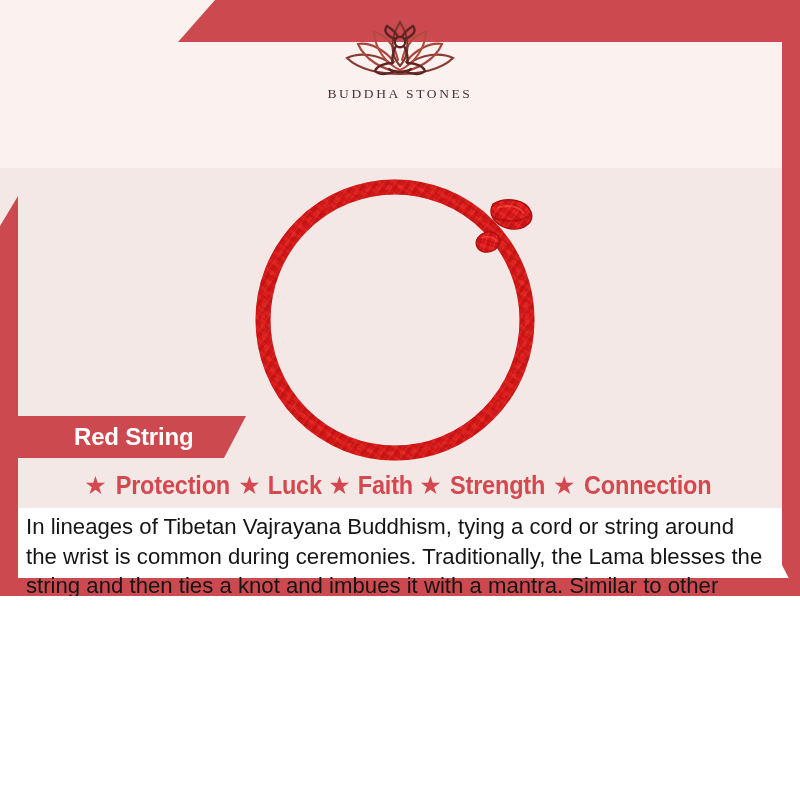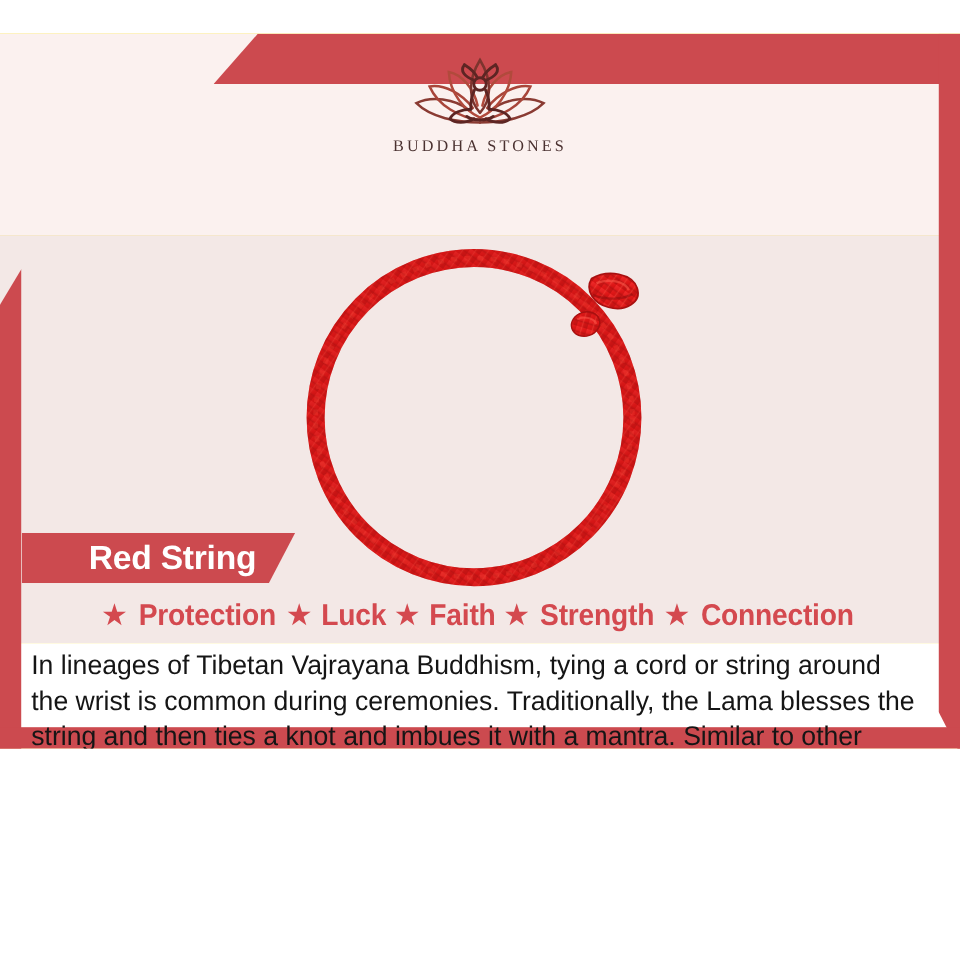--- a/index.html
+++ b/index.html
@@ -5,23 +5,22 @@
   html, body {
     margin: 0;
     padding: 0;
     background: #ffffff;
   }
   #poster {
     position: relative;
     width: 800px;
     height: 596px;
     overflow: hidden;
-    background: #fde047;
+    background: #e5e5e5;
     font-family: "Liberation Sans", sans-serif;
-    margin-top: 28px;
   }
 
   
   .frame-top {
     position: absolute;
     top: 0; left: 0;
     width: 800px; height: 42px;
     background: #cc4a4f;
     clip-path: polygon(215px 0, 800px 0, 800px 42px, 178px 42px);
     z-index: 4;
@@ -133,21 +132,21 @@
     top: 416px; left: 18px;
     width: 228px; height: 42px;
     background: #cc4a4f;
     clip-path: polygon(0 0, 228px 0, 206px 42px, 0 42px);
     display: flex;
     align-items: center;
     z-index: 5;
   }
   .ribbon-text {
     color: #ffffff;
-    font-size: 28px;
+    font-size: 24px;
     font-weight: bold;
     padding-left: 56px;
     letter-spacing: -0.2px;
     white-space: nowrap;
   }
 
   
   .features {
     position: absolute;
     top: 464px; left: 18px;

